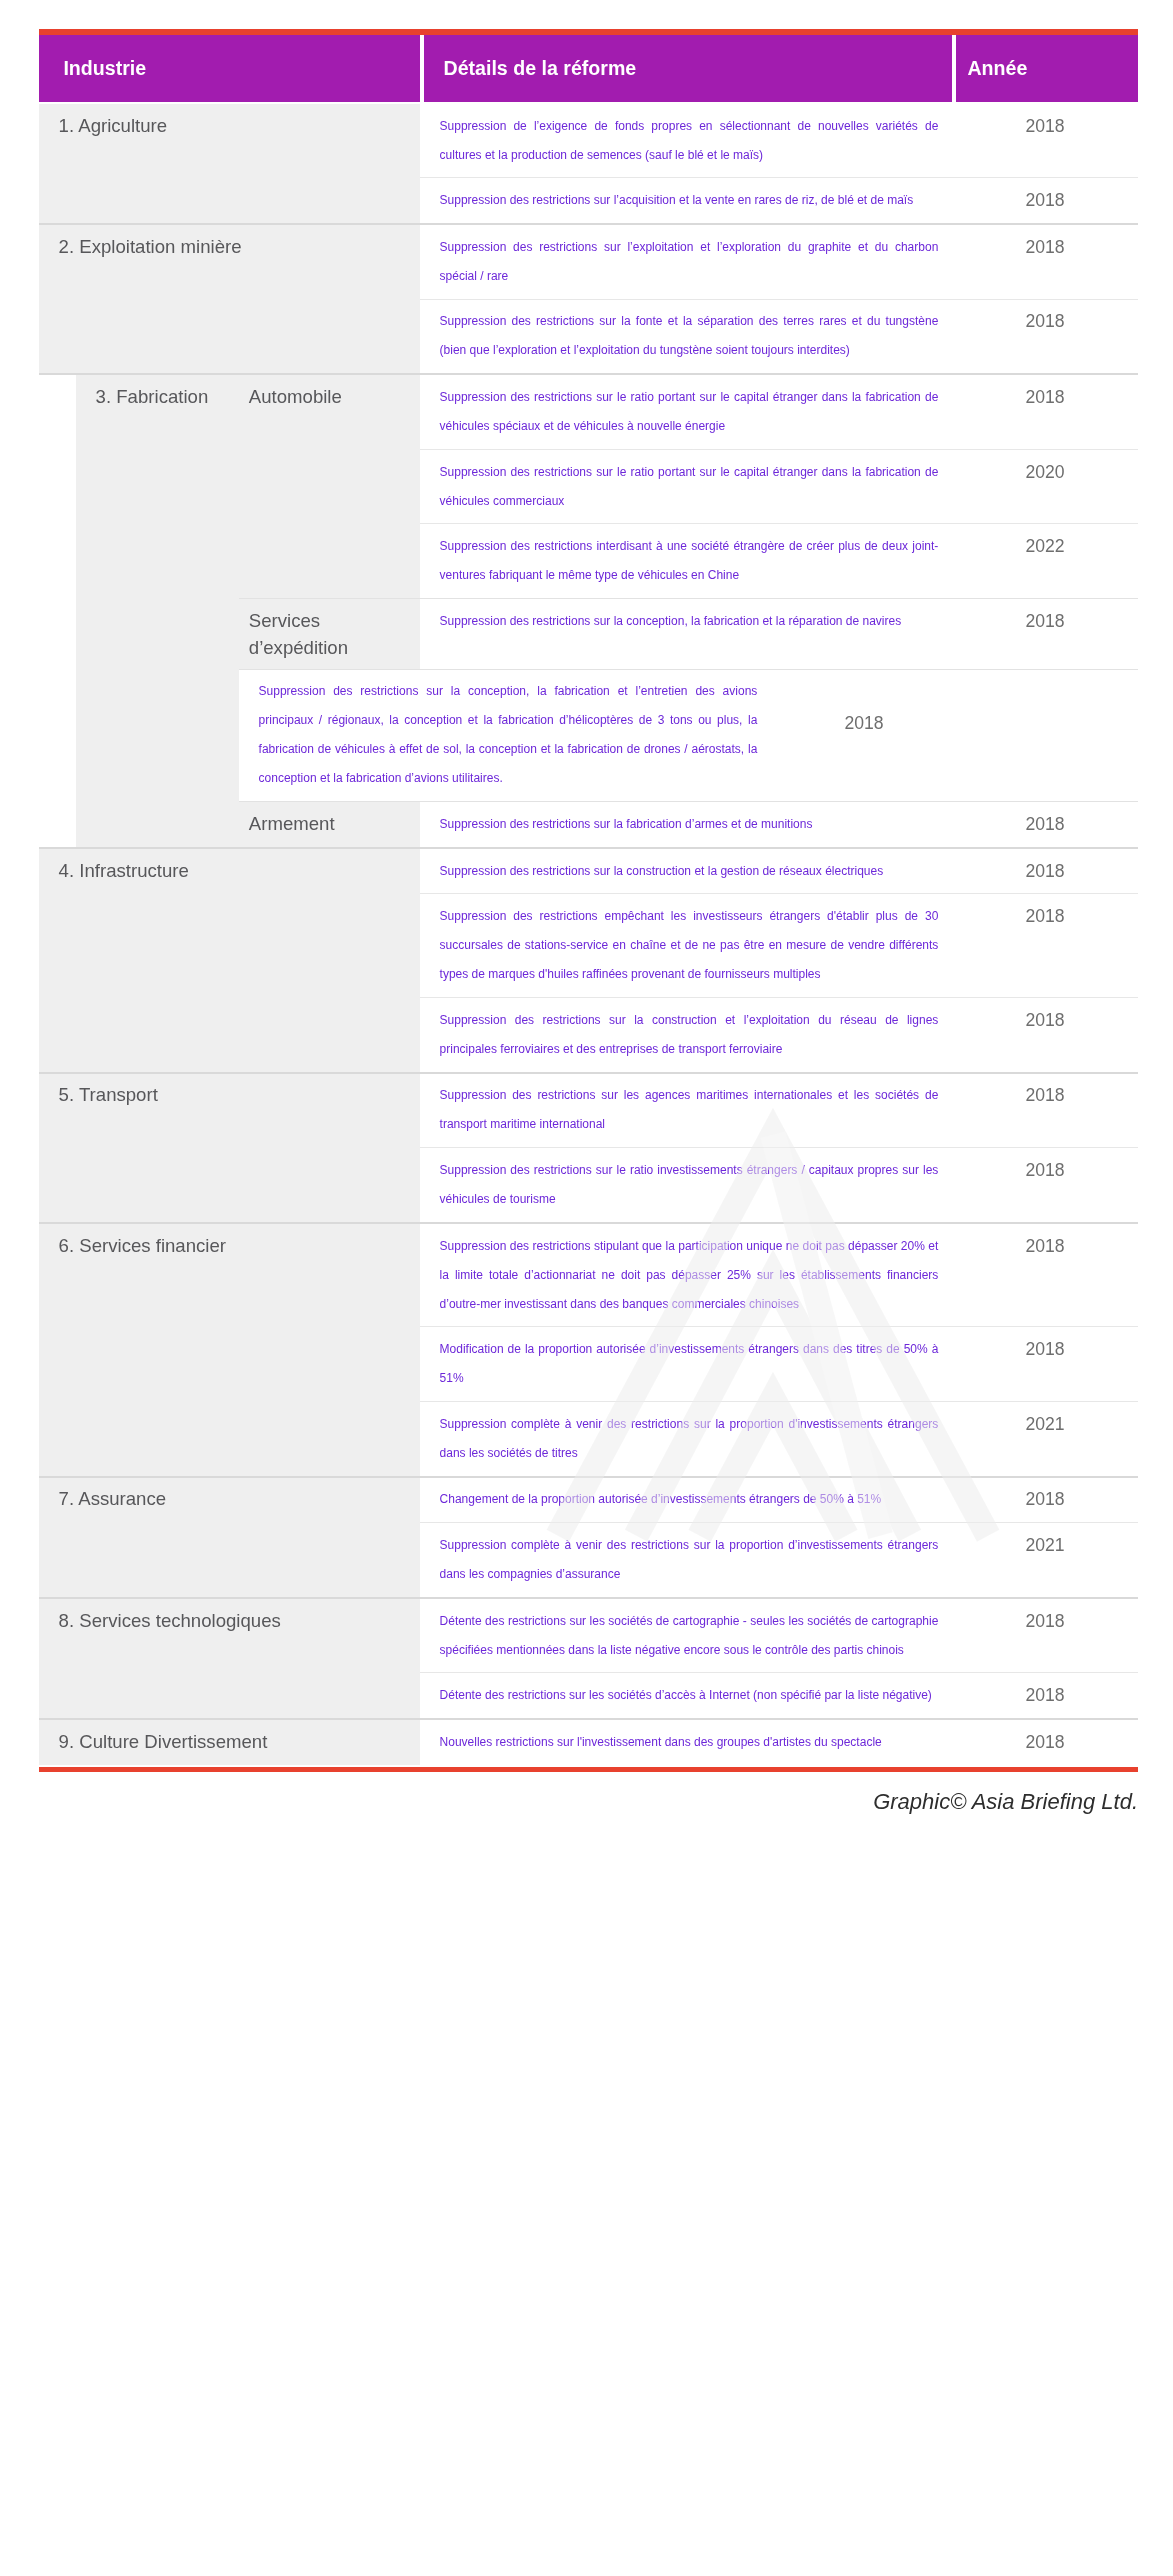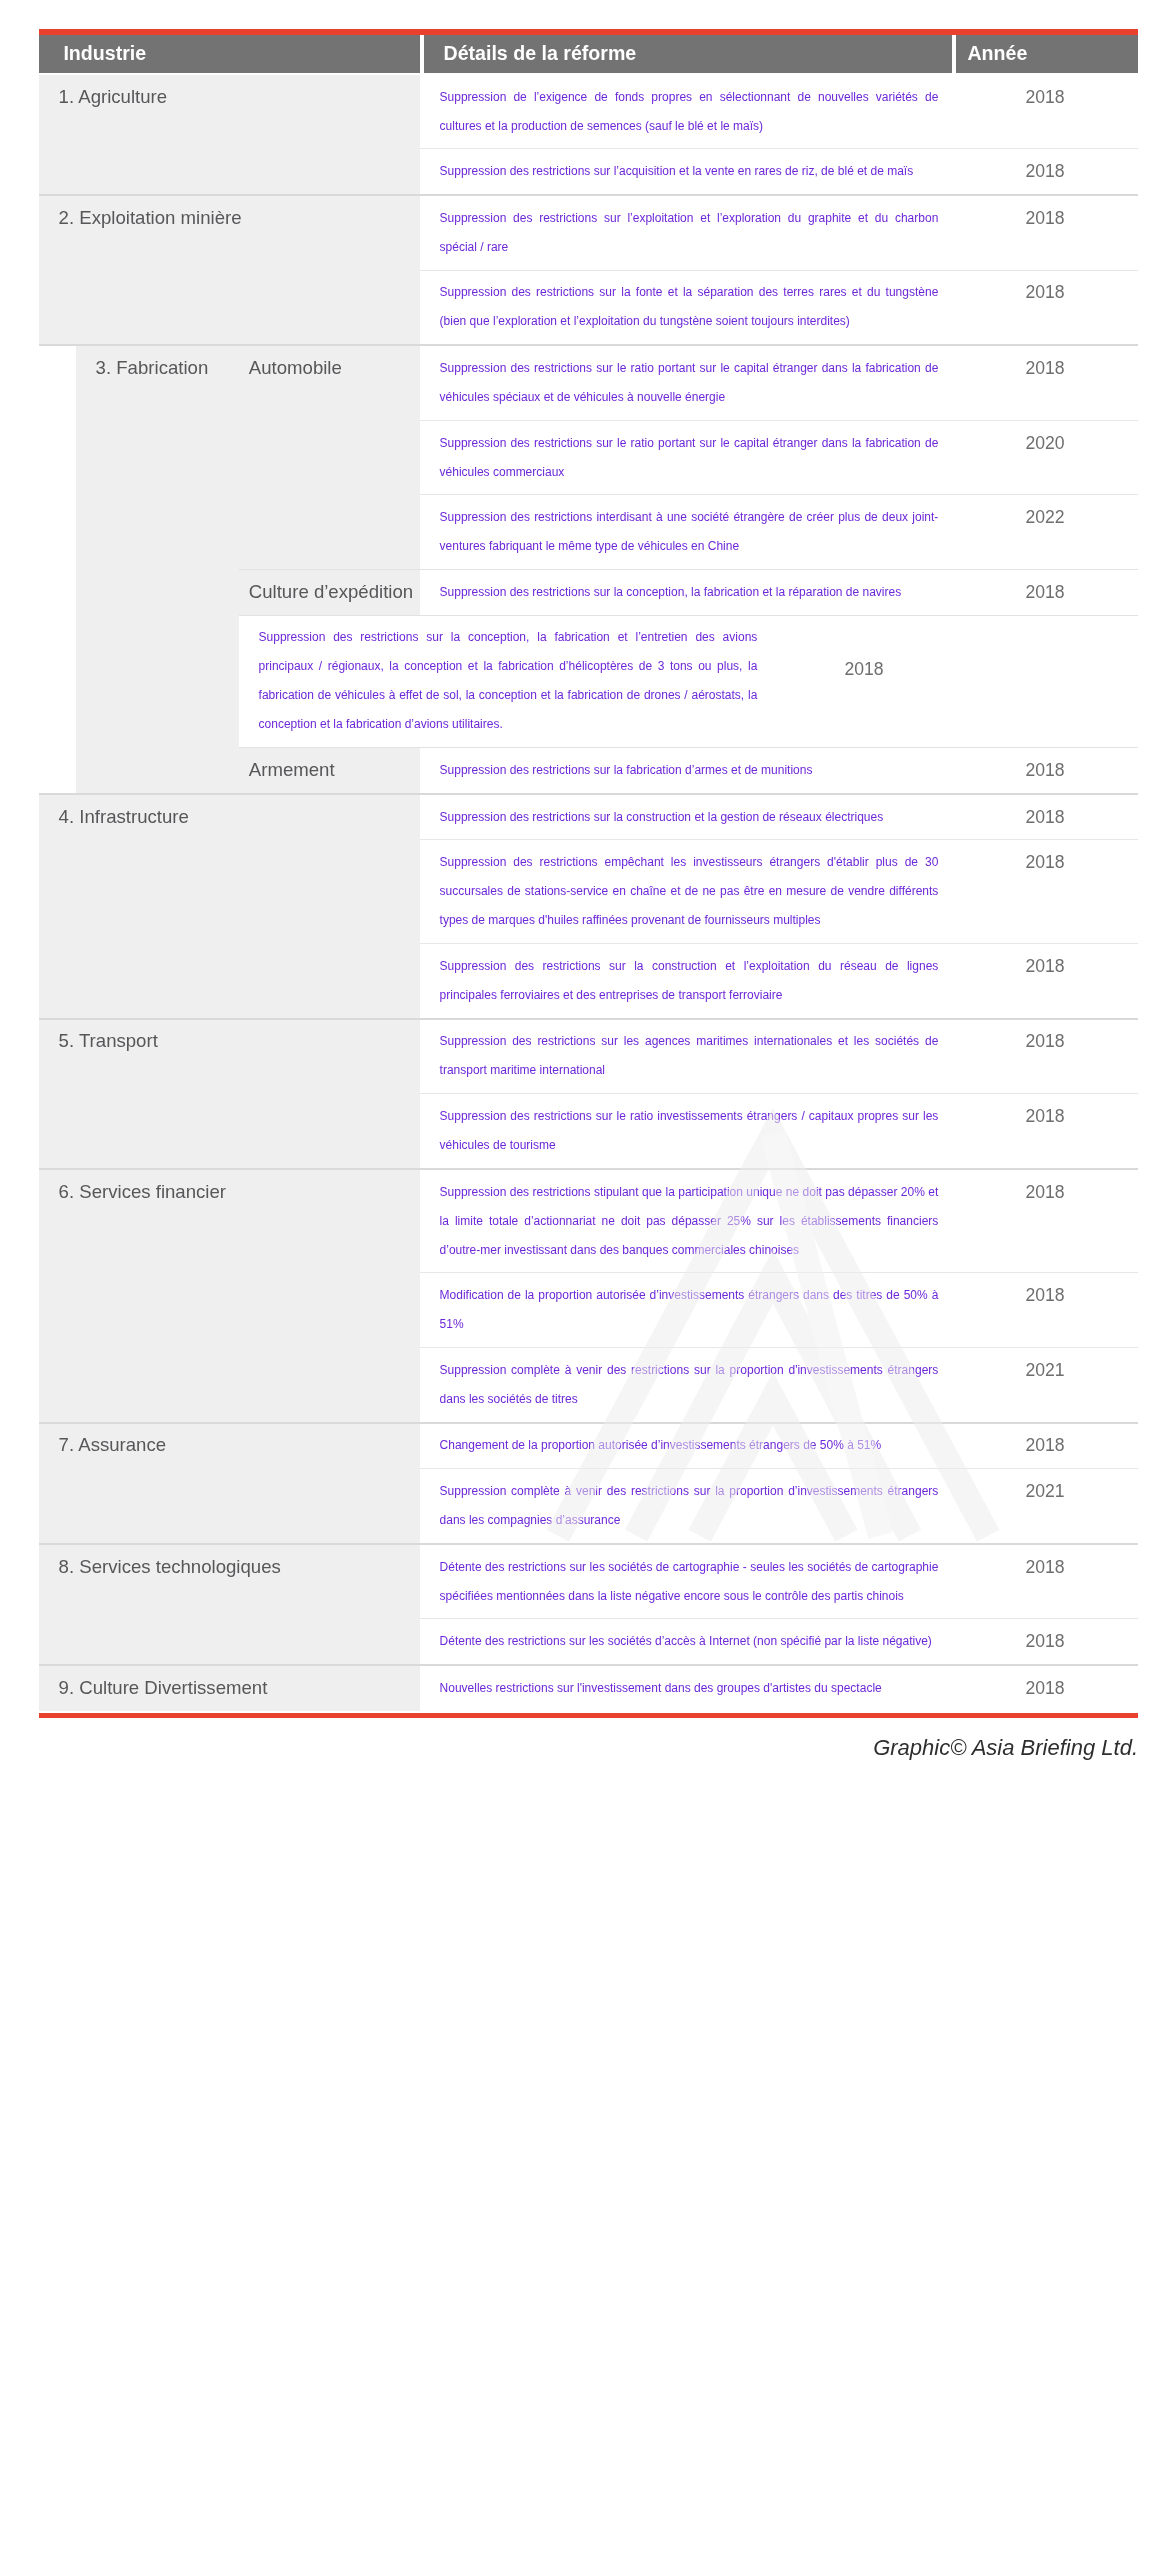--- a/index.html
+++ b/index.html
@@ -37,25 +37,25 @@
     position: relative;
     z-index: 1;
   }
   
   .thead {
     display: flex;
     position: relative;
     z-index: 1;
   }
   .th {
-    background: #737373;
+    background: #a21caf;
     color: #ffffff;
     font-weight: bold;
     font-size: 19.6px;
-    height: 38px;
+    height: 67px;
     display: flex;
     align-items: center;
     box-sizing: border-box;
   }
   .th-industry { width: 381px; padding-left: 24.4px; }
   .th-details  { width: 528px; padding-left: 19.6px; margin-left: 3.9px; }
   .th-year     { width: 182px; padding-left: 11.7px; margin-left: 3.9px; }
   
   .tbody {
     margin-top: 2px;
@@ -211,21 +211,21 @@
                 <div class="year">2020</div>
               </div>
               <div class="row">
                 <div class="detail">Suppression des restrictions interdisant à une société étrangère de créer plus de deux joint-ventures fabriquant le même type de véhicules en Chine</div>
                 <div class="year">2022</div>
               </div>
             </div>
           </div>
 
           <div class="subgroup">
-            <div class="sub-label">Culture d’expédition</div>
+            <div class="sub-label">Services d’expédition</div>
             <div class="sub-rows">
               <div class="row">
                 <div class="detail">Suppression des restrictions sur la conception, la fabrication et la réparation de navires</div>
                 <div class="year">2018</div>
               </div>
             </div>
           </div>
 
           <div class="subgroup">
             <div class="sub-rows">

